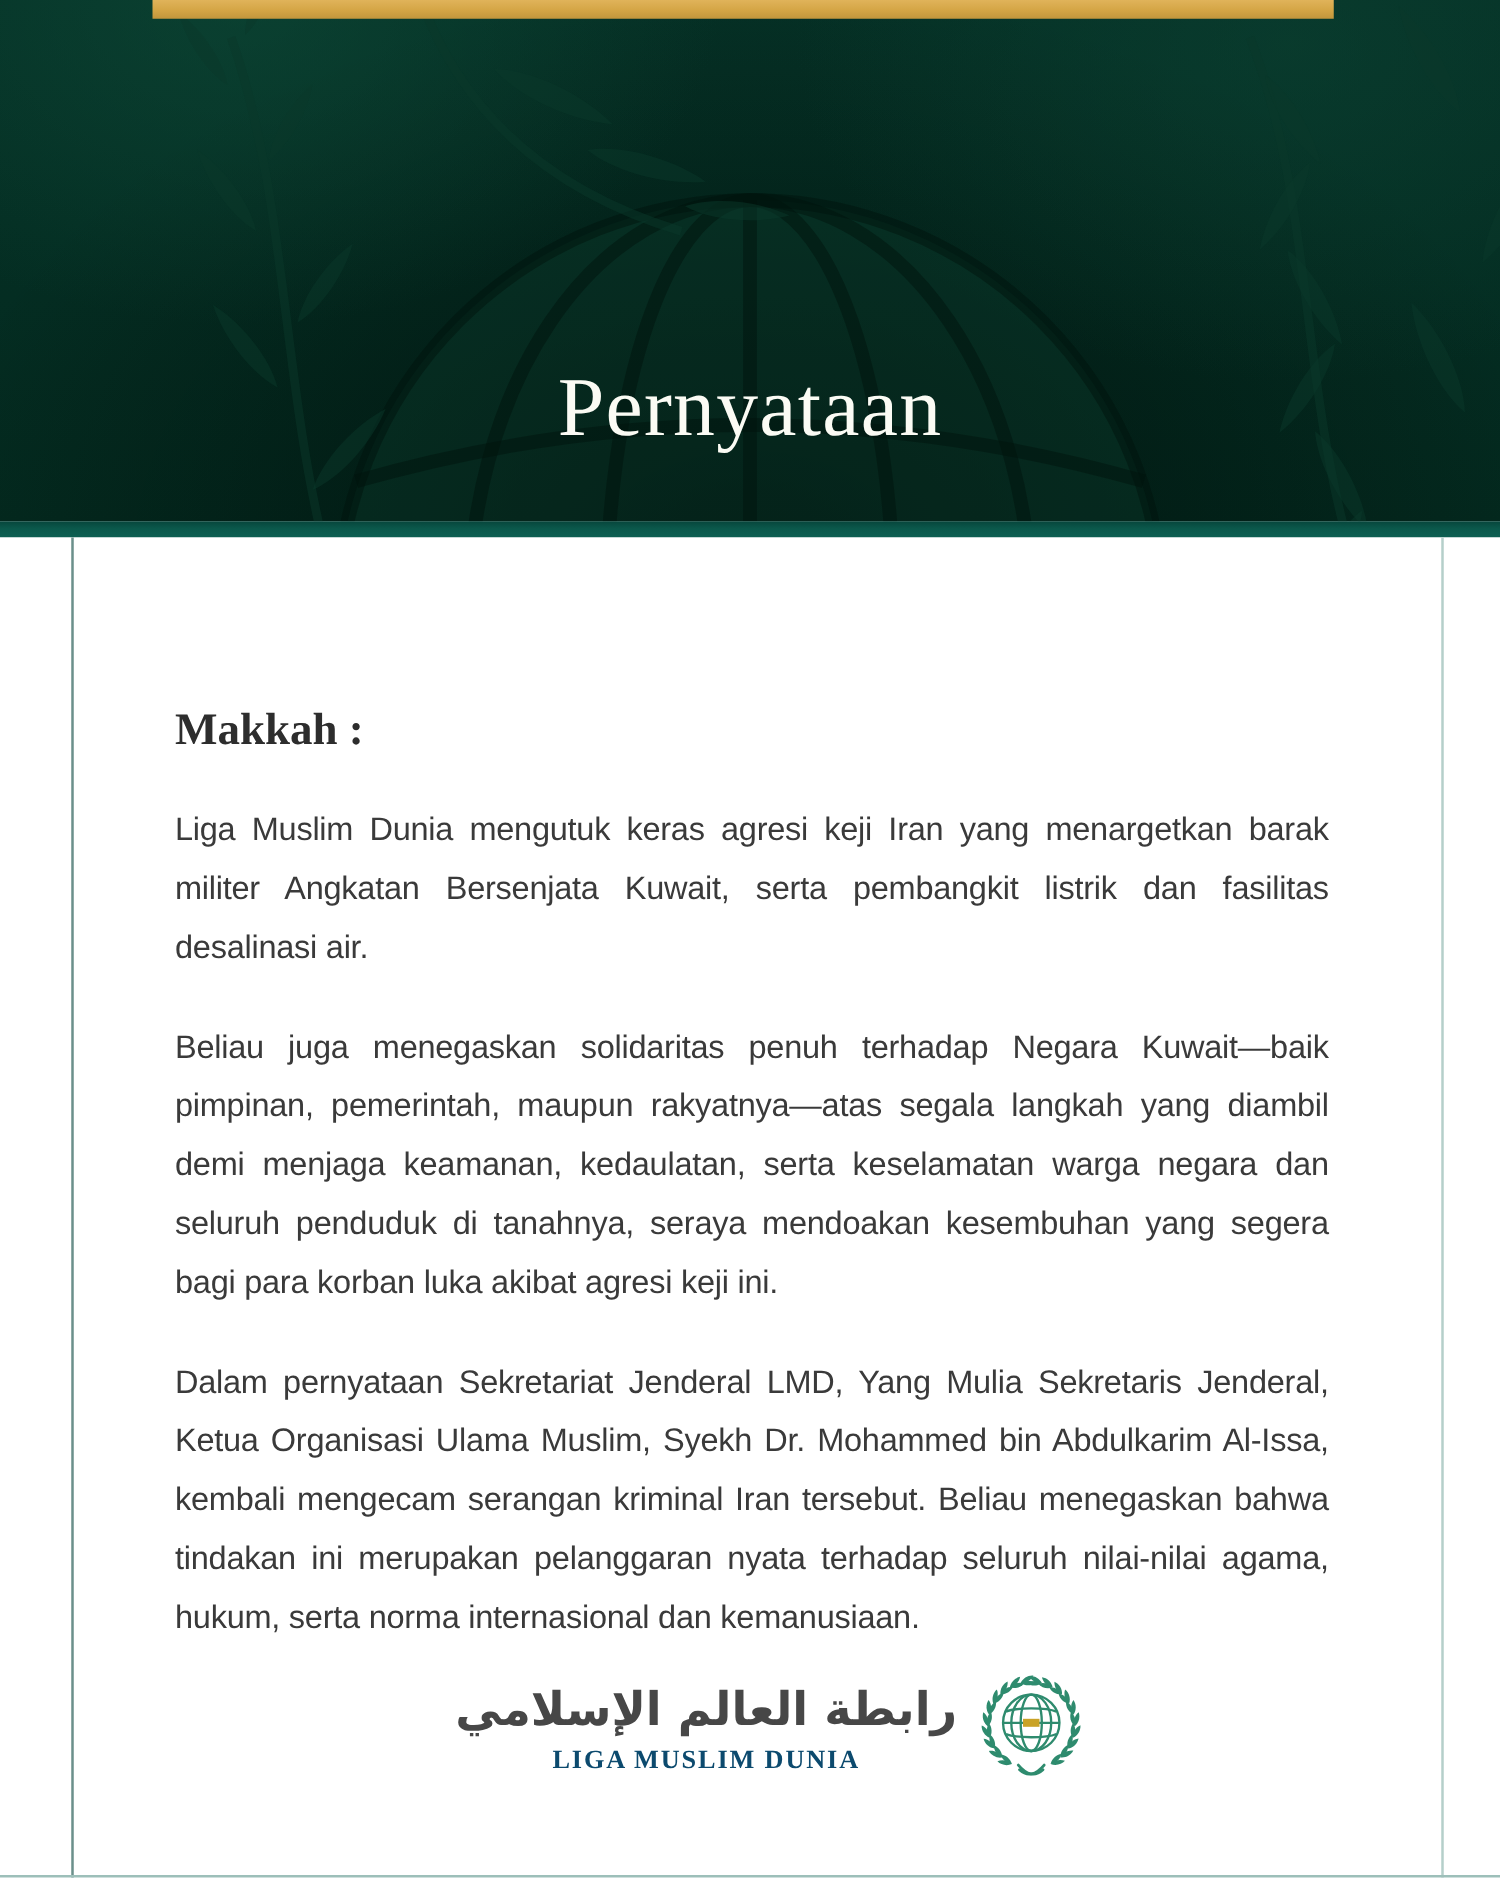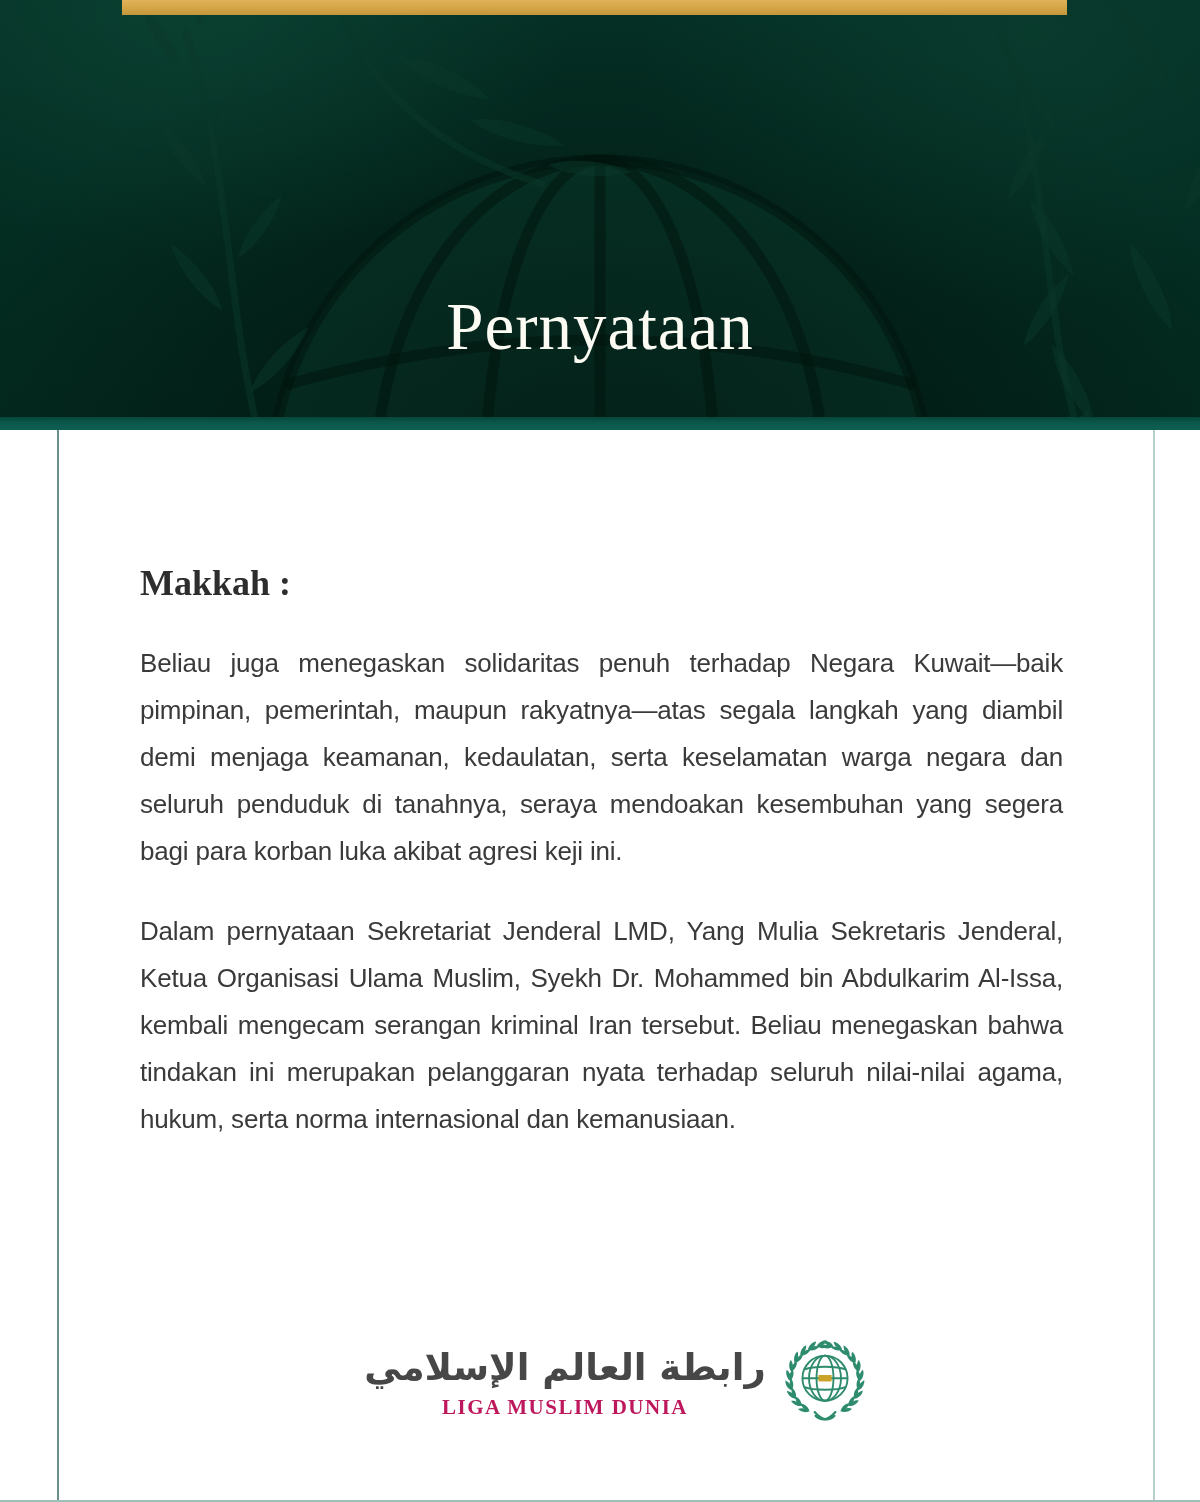--- a/index.html
+++ b/index.html
@@ -66,21 +66,21 @@
   }
   .logo-text { display:flex; flex-direction:column; align-items:center;margin-left:36px; }
   .logo-arabic {
     font-family:"DejaVu Sans", sans-serif;
     font-size:37px; font-weight:700; color:#474747; line-height:1.3;
     direction:rtl;
   }
   .logo-latin {
     font-family:"Liberation Serif", serif;
     font-size:21px; font-weight:700; letter-spacing:1.5px;
-    color:#be185d; margin-top:2px;
+    color:#0c4a6e; margin-top:2px;
   }
   .logo-emblem { width:94px; height:94px; }
 </style>
 </head>
 <body>
 
 <div class="header">
   <svg class="header-art" width="1200" height="417" viewBox="0 0 1200 417" aria-hidden="true">
     <defs>
       <path id="hleaf" d="M0,0 C8,-18 8,-48 0,-70 C-8,-48 -8,-18 0,0 Z"></path>
@@ -131,20 +131,21 @@
 </div>
 
 <div class="teal-strip"></div>
 
 <div class="content">
   <div class="vline-left"></div>
   <div class="vline-right"></div>
 
   <div class="text-col">
     <div class="location-heading">Makkah :</div>
+    <p class="body-par">Liga Muslim Dunia mengutuk keras agresi keji Iran yang menargetkan barak militer Angkatan Bersenjata Kuwait, serta pembangkit listrik dan fasilitas desalinasi air.</p>
     <p class="body-par">Beliau juga menegaskan solidaritas penuh terhadap Negara Kuwait—baik pimpinan, pemerintah, maupun rakyatnya—atas segala langkah yang diambil demi menjaga keamanan, kedaulatan, serta keselamatan warga negara dan seluruh penduduk di tanahnya, seraya mendoakan kesembuhan yang segera bagi para korban luka akibat agresi keji ini.</p>
     <p class="body-par">Dalam pernyataan Sekretariat Jenderal LMD, Yang Mulia Sekretaris Jenderal, Ketua Organisasi Ulama Muslim, Syekh Dr. Mohammed bin Abdulkarim Al-Issa, kembali mengecam serangan kriminal Iran tersebut. Beliau menegaskan bahwa tindakan ini merupakan pelanggaran nyata terhadap seluruh nilai-nilai agama, hukum, serta norma internasional dan kemanusiaan.</p>
   </div>
 
   <div class="logo-block">
     <div class="logo-text">
       <div class="logo-arabic">رابطة العالم الإسلامي</div>
       <div class="logo-latin">LIGA MUSLIM DUNIA</div>
     </div>
     <svg class="logo-emblem" viewBox="0 0 100 100" aria-hidden="true">

